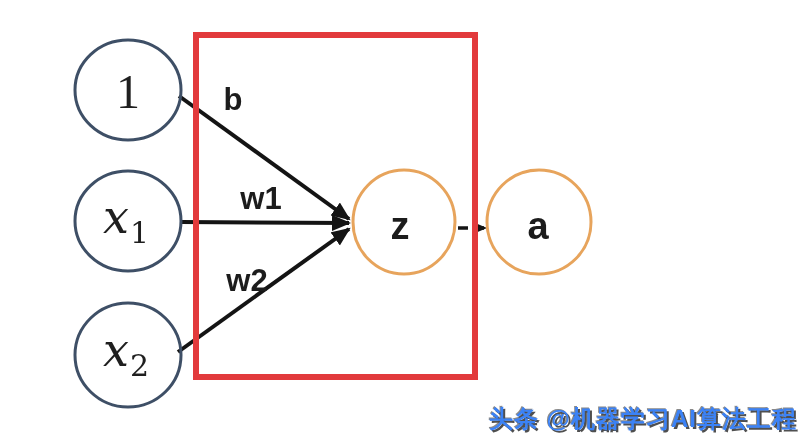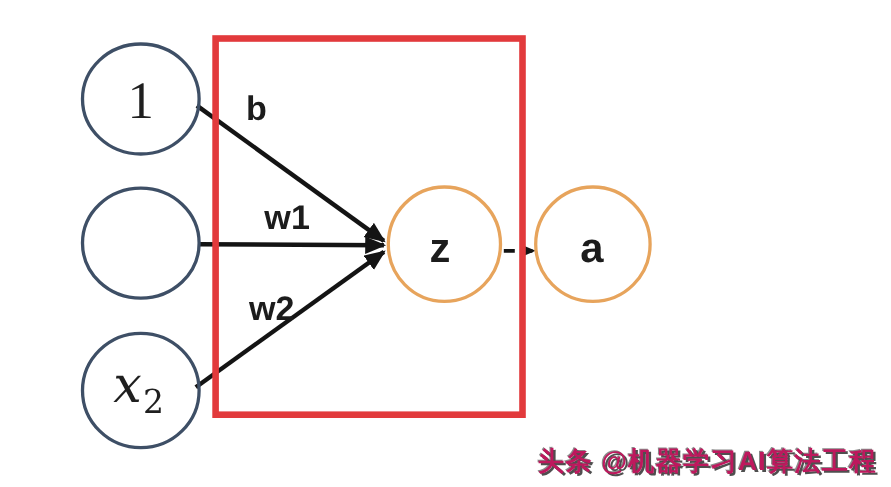--- a/index.html
+++ b/index.html
@@ -59,21 +59,21 @@
     font-weight: 600;
     color: #1c1c1c;
   }
   .watermark {
     position: absolute;
     right: 13px;
     bottom: 8px;
     font-family: "Liberation Sans", sans-serif;
     font-size: 24px;
     font-weight: bold;
-    color: #be185d;
+    color: #3b82f6;
     text-shadow: 2px 2px 0 #4f4f4f, -1px -1px 0 #8a8a8a;
     letter-spacing: 1px;
   }
 </style>
 </head>
 <body>
 
 <div class="stage">
 
   <svg class="diagram-svg" width="810" height="443" viewBox="0 0 810 443">
@@ -98,20 +98,21 @@
     <ellipse cx="128" cy="221" rx="53" ry="50" fill="#ffffff" fill-opacity="0" stroke="#3e4f66" stroke-width="3"></ellipse>
     <ellipse cx="128" cy="355" rx="53" ry="52" fill="#ffffff" fill-opacity="0" stroke="#3e4f66" stroke-width="3"></ellipse>
 
     <ellipse cx="404" cy="222" rx="51" ry="52" fill="#ffffff" stroke="#e7a45c" stroke-width="3"></ellipse>
 
     <ellipse cx="539" cy="222" rx="52" ry="52" fill="#ffffff" fill-opacity="0" stroke="#e7a45c" stroke-width="3"></ellipse>
   </svg>
 
   <div class="label node-label-serif" style="left:128px; top:92px;">1</div>
 
+  <div class="label node-label-math" style="left:126px; top:221px;"><span>x</span><sub>1</sub></div>
 
   <div class="label node-label-math" style="left:126px; top:354px;"><span>x</span><sub>2</sub></div>
 
   <div class="label node-label-sans" style="left:400px; top:226px;">z</div>
 
   <div class="label node-label-sans" style="left:538px; top:226px;">a</div>
 
   <div class="label edge-label" style="left:233px; top:99px;">b</div>
 
   <div class="label edge-label" style="left:261px; top:198px;">w1</div>

